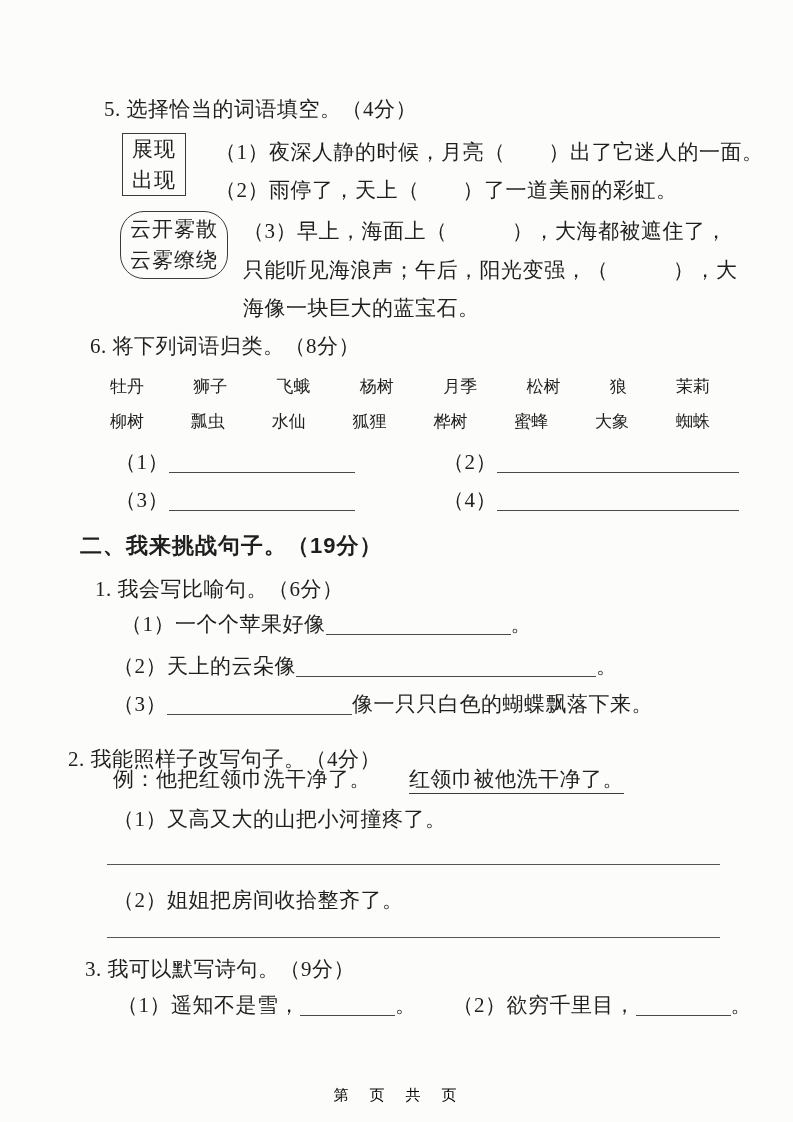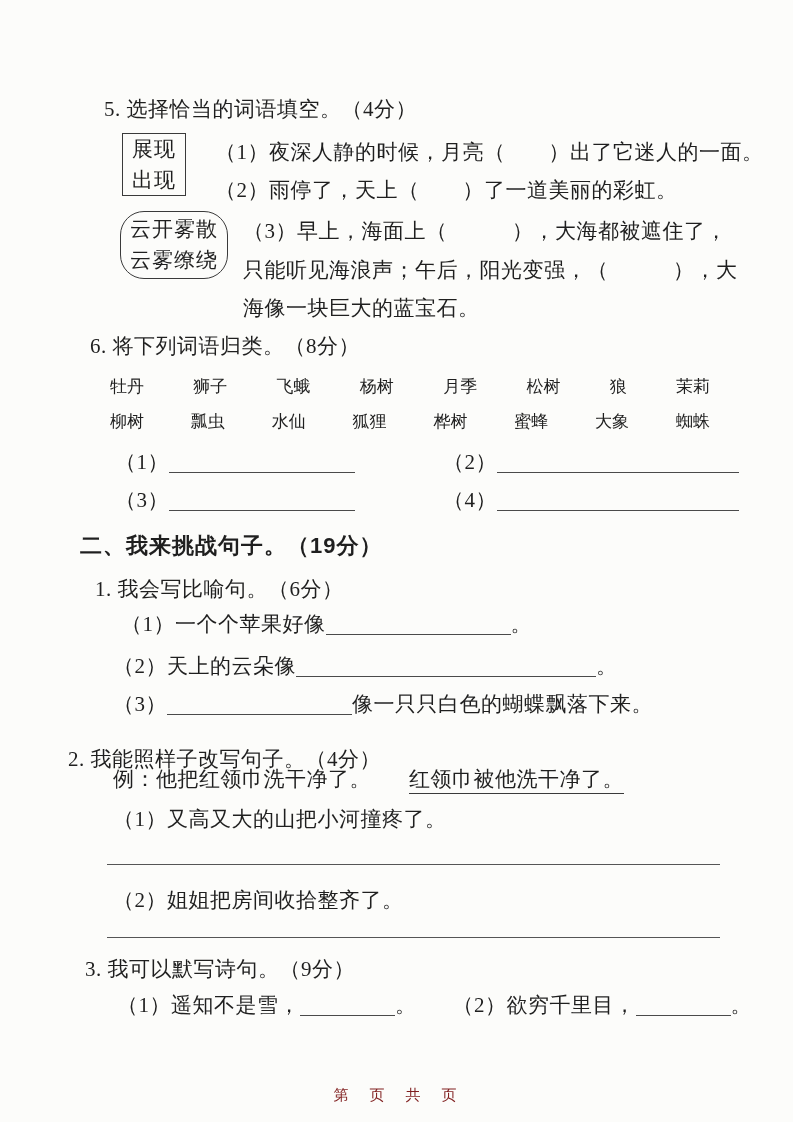--- a/index.html
+++ b/index.html
@@ -52,21 +52,21 @@
     width:613px;
     border-top:1.2px solid #555;
   }
   .footer {
     position:absolute;
     left:0; width:100%;
     text-align:center;
     font-family:"Liberation Sans","DejaVu Sans",sans-serif;
     font-size:15px;
     letter-spacing:3px;
-    color:#7f1d1d;
+    color:#000000;
   }
 </style>
 </head>
 <body>
 
 <div class="page">
 
   <div class="abs t" style="left:104px; top:96px;">5. 选择恰当的词语填空。（4分）</div>
 
   <div class="word-box" style="left:122px; top:133px; width:62px; height:61px;">

